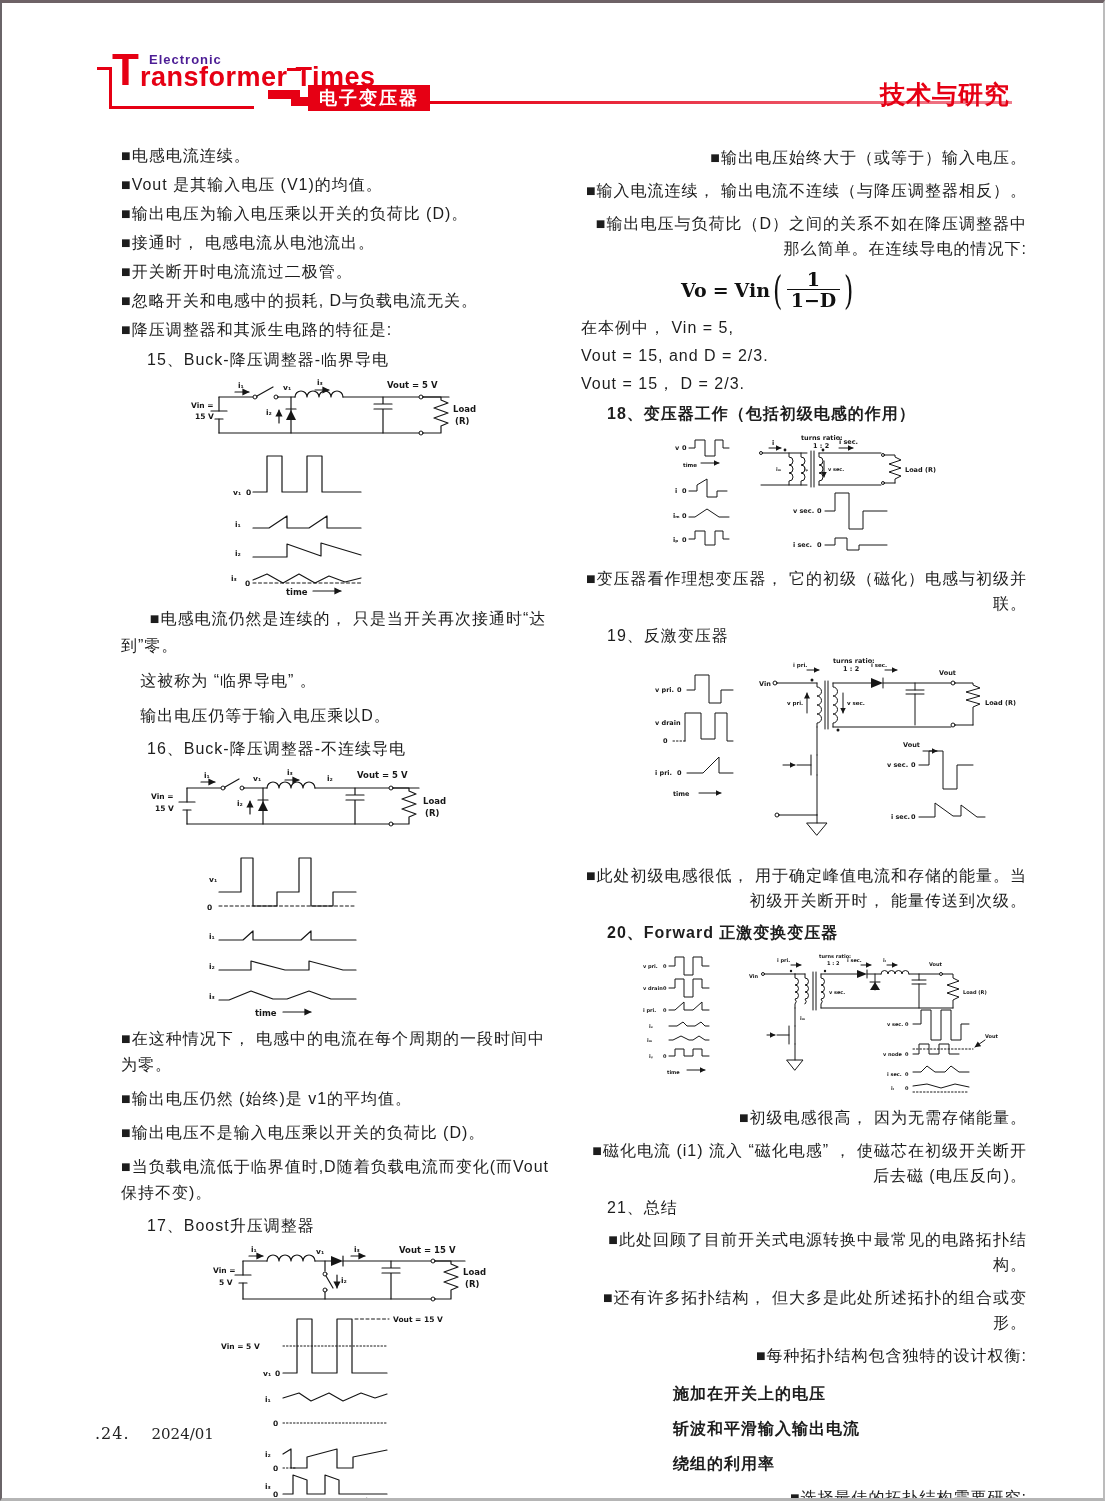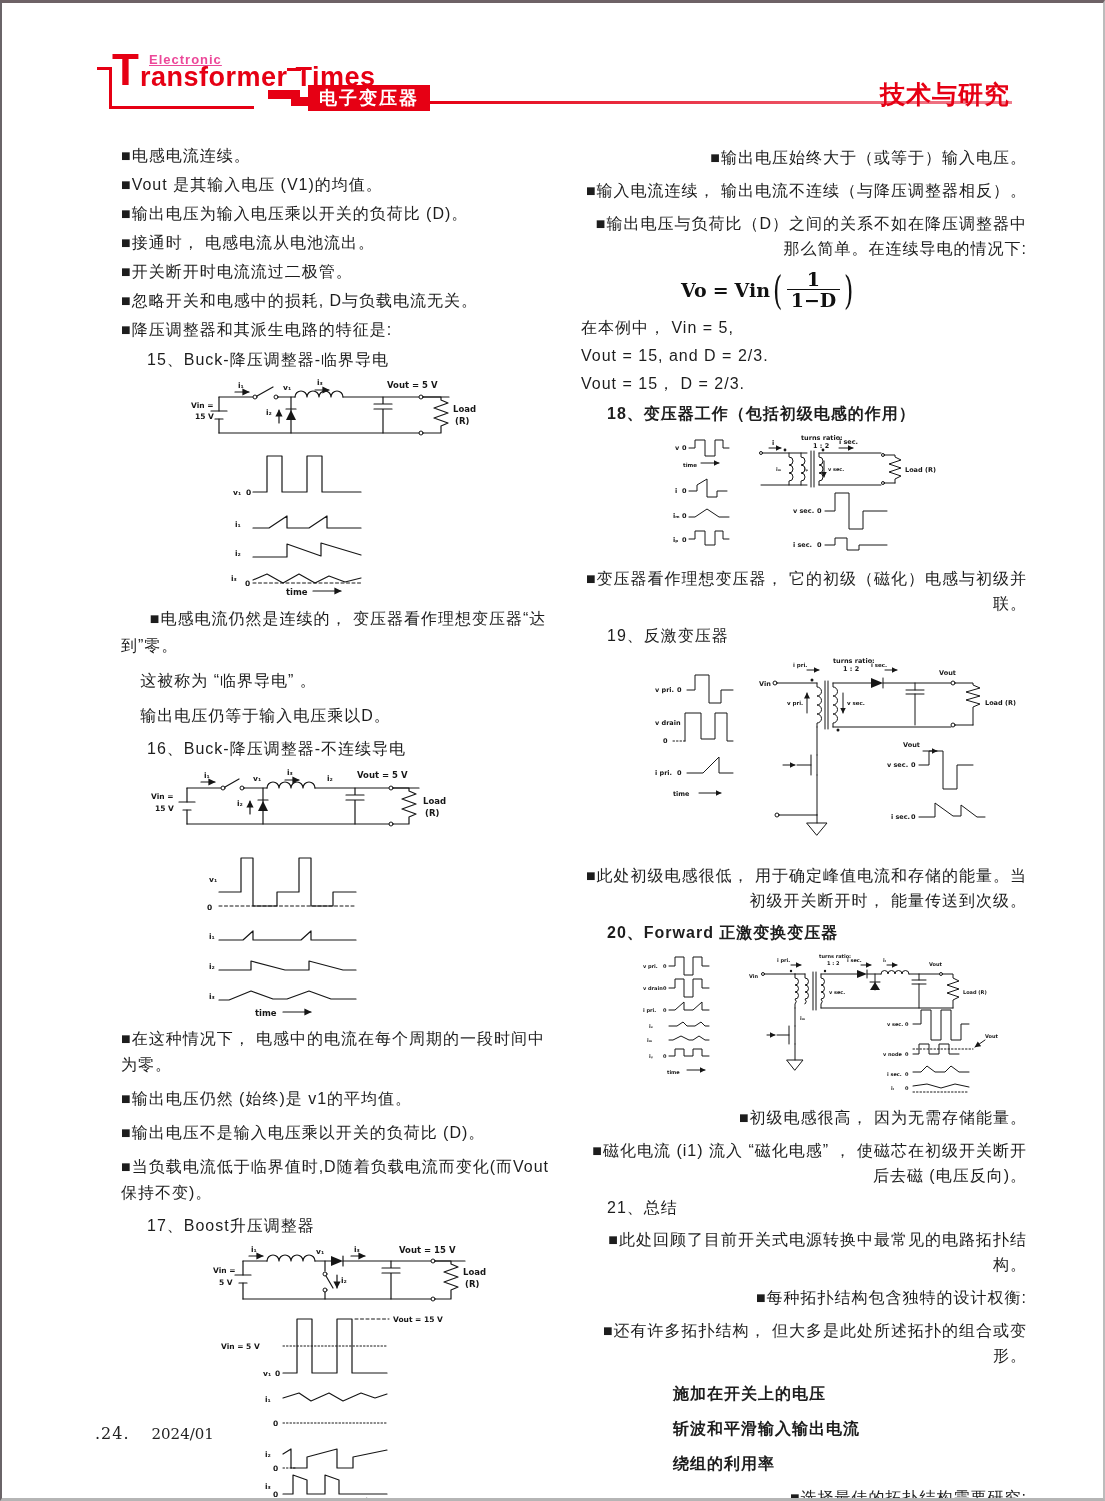--- a/index.html
+++ b/index.html
@@ -14,21 +14,21 @@
     border-right:2px solid #bcbcbc;border-bottom:3px solid #b5b5b5;
     pointer-events:none;z-index:50;
   }
   
   .hdr{position:absolute;left:0;top:0;width:1105px;height:130px;}
   .logo-dash1{position:absolute;left:97px;top:67px;width:15px;height:3px;background:#e60014;}
   .logo-dash2{position:absolute;left:287px;top:68px;width:14px;height:3px;background:#e60014;}
   .logo-bracket{position:absolute;left:109px;top:70px;width:142px;height:36px;
     border-left:3px solid #e60014;border-bottom:3px solid #e60014;}
   .logo-t{position:absolute;left:112px;top:48px;font-size:44px;font-weight:bold;color:#e60014;line-height:44px;}
-  .logo-small{position:absolute;left:149px;top:52px;font-size:13px;font-weight:bold;color:#ec4899;letter-spacing:1px;text-decoration:underline;}
+  .logo-small{position:absolute;left:149px;top:52px;font-size:13px;font-weight:bold;color:#4c1d95;letter-spacing:1px;}
   .logo-main{position:absolute;left:140px;top:62px;font-size:27px;font-weight:bold;color:#e60014;letter-spacing:0.5px;}
   .badge-step1{position:absolute;left:268px;top:90px;width:32px;height:9px;background:#e60014;}
   .badge-step2{position:absolute;left:291px;top:97px;width:28px;height:9px;background:#e60014;}
   .badge{position:absolute;left:308px;top:85px;width:122px;height:26px;background:#e60014;
     color:#ffffff;font-size:18px;font-weight:bold;text-align:center;line-height:26px;letter-spacing:2px;}
   .red-rule{position:absolute;left:430px;top:101px;width:582px;height:3px;
     background:linear-gradient(to right,#e60014,#ef8090);}
   .section-title{position:absolute;left:880px;top:78px;width:134px;font-size:25px;font-weight:bold;
     color:#e60014;letter-spacing:1px;}
   
@@ -157,21 +157,21 @@
     </g>
     <text class="t7" x="42" y="116">v₁</text>
     <text class="t7" x="55" y="116">0</text>
     <text class="t7" x="44" y="148">i₁</text>
     <text class="t7" x="44" y="177">i₂</text>
     <text class="t7" x="40" y="202">i₃</text>
     <text class="t7" x="54" y="207">0</text>
     <text class="t8" x="95" y="216">time</text>
   </svg>
 
-  <p class="p-std mt10" style="text-indent:1.8em">■电感电流仍然是连续的， 变压器看作理想变压器“达到”零。</p>
+  <p class="p-std mt10" style="text-indent:1.8em">■电感电流仍然是连续的， 只是当开关再次接通时“达到”零。</p>
   <p class="p-std mt14 ind12">这被称为 “临界导电” 。</p>
   <p class="p-std mt14 ind12">输出电压仍等于输入电压乘以D。</p>
 
   <p class="hd mt6">16、Buck-降压调整器-不连续导电</p>
 
   <svg class="fig mt2" width="330" height="250" viewBox="0 0 330 250" style="margin-left:38px">
     <g class="cw">
       <path d="M36,20 V34 M36,42 V56"></path>
       <path d="M28,34 H44 M32,42 H40"></path>
       <path d="M36,20 H70"></path>
@@ -521,22 +521,22 @@
     <text class="t45" x="248" y="138">iₗ</text>
     <text class="t45" x="262" y="138">0</text>
   </svg>
 
   <p class="rb mt6">■初级电感很高， 因为无需存储能量。</p>
   <p class="rb">■磁化电流 (i1) 流入 “磁化电感” ， 使磁芯在初级开关断开后去磁 (电压反向)。</p>
 
   <p class="hd mt16">21、总结</p>
 
   <p class="rb mt16">■此处回顾了目前开关式电源转换中最常见的电路拓扑结构。</p>
+  <p class="rb">■还有许多拓扑结构， 但大多是此处所述拓扑的组合或变形。</p>
   <p class="rb">■每种拓扑结构包含独特的设计权衡:</p>
-  <p class="rb">■还有许多拓扑结构， 但大多是此处所述拓扑的组合或变形。</p>
 
   <div class="sublist mt12">
     <p>施加在开关上的电压</p>
     <p>斩波和平滑输入输出电流</p>
     <p>绕组的利用率</p>
   </div>
 
   <p class="rb mt16">■选择最佳的拓扑结构需要研究:</p>
 
   <div class="sublist2">

